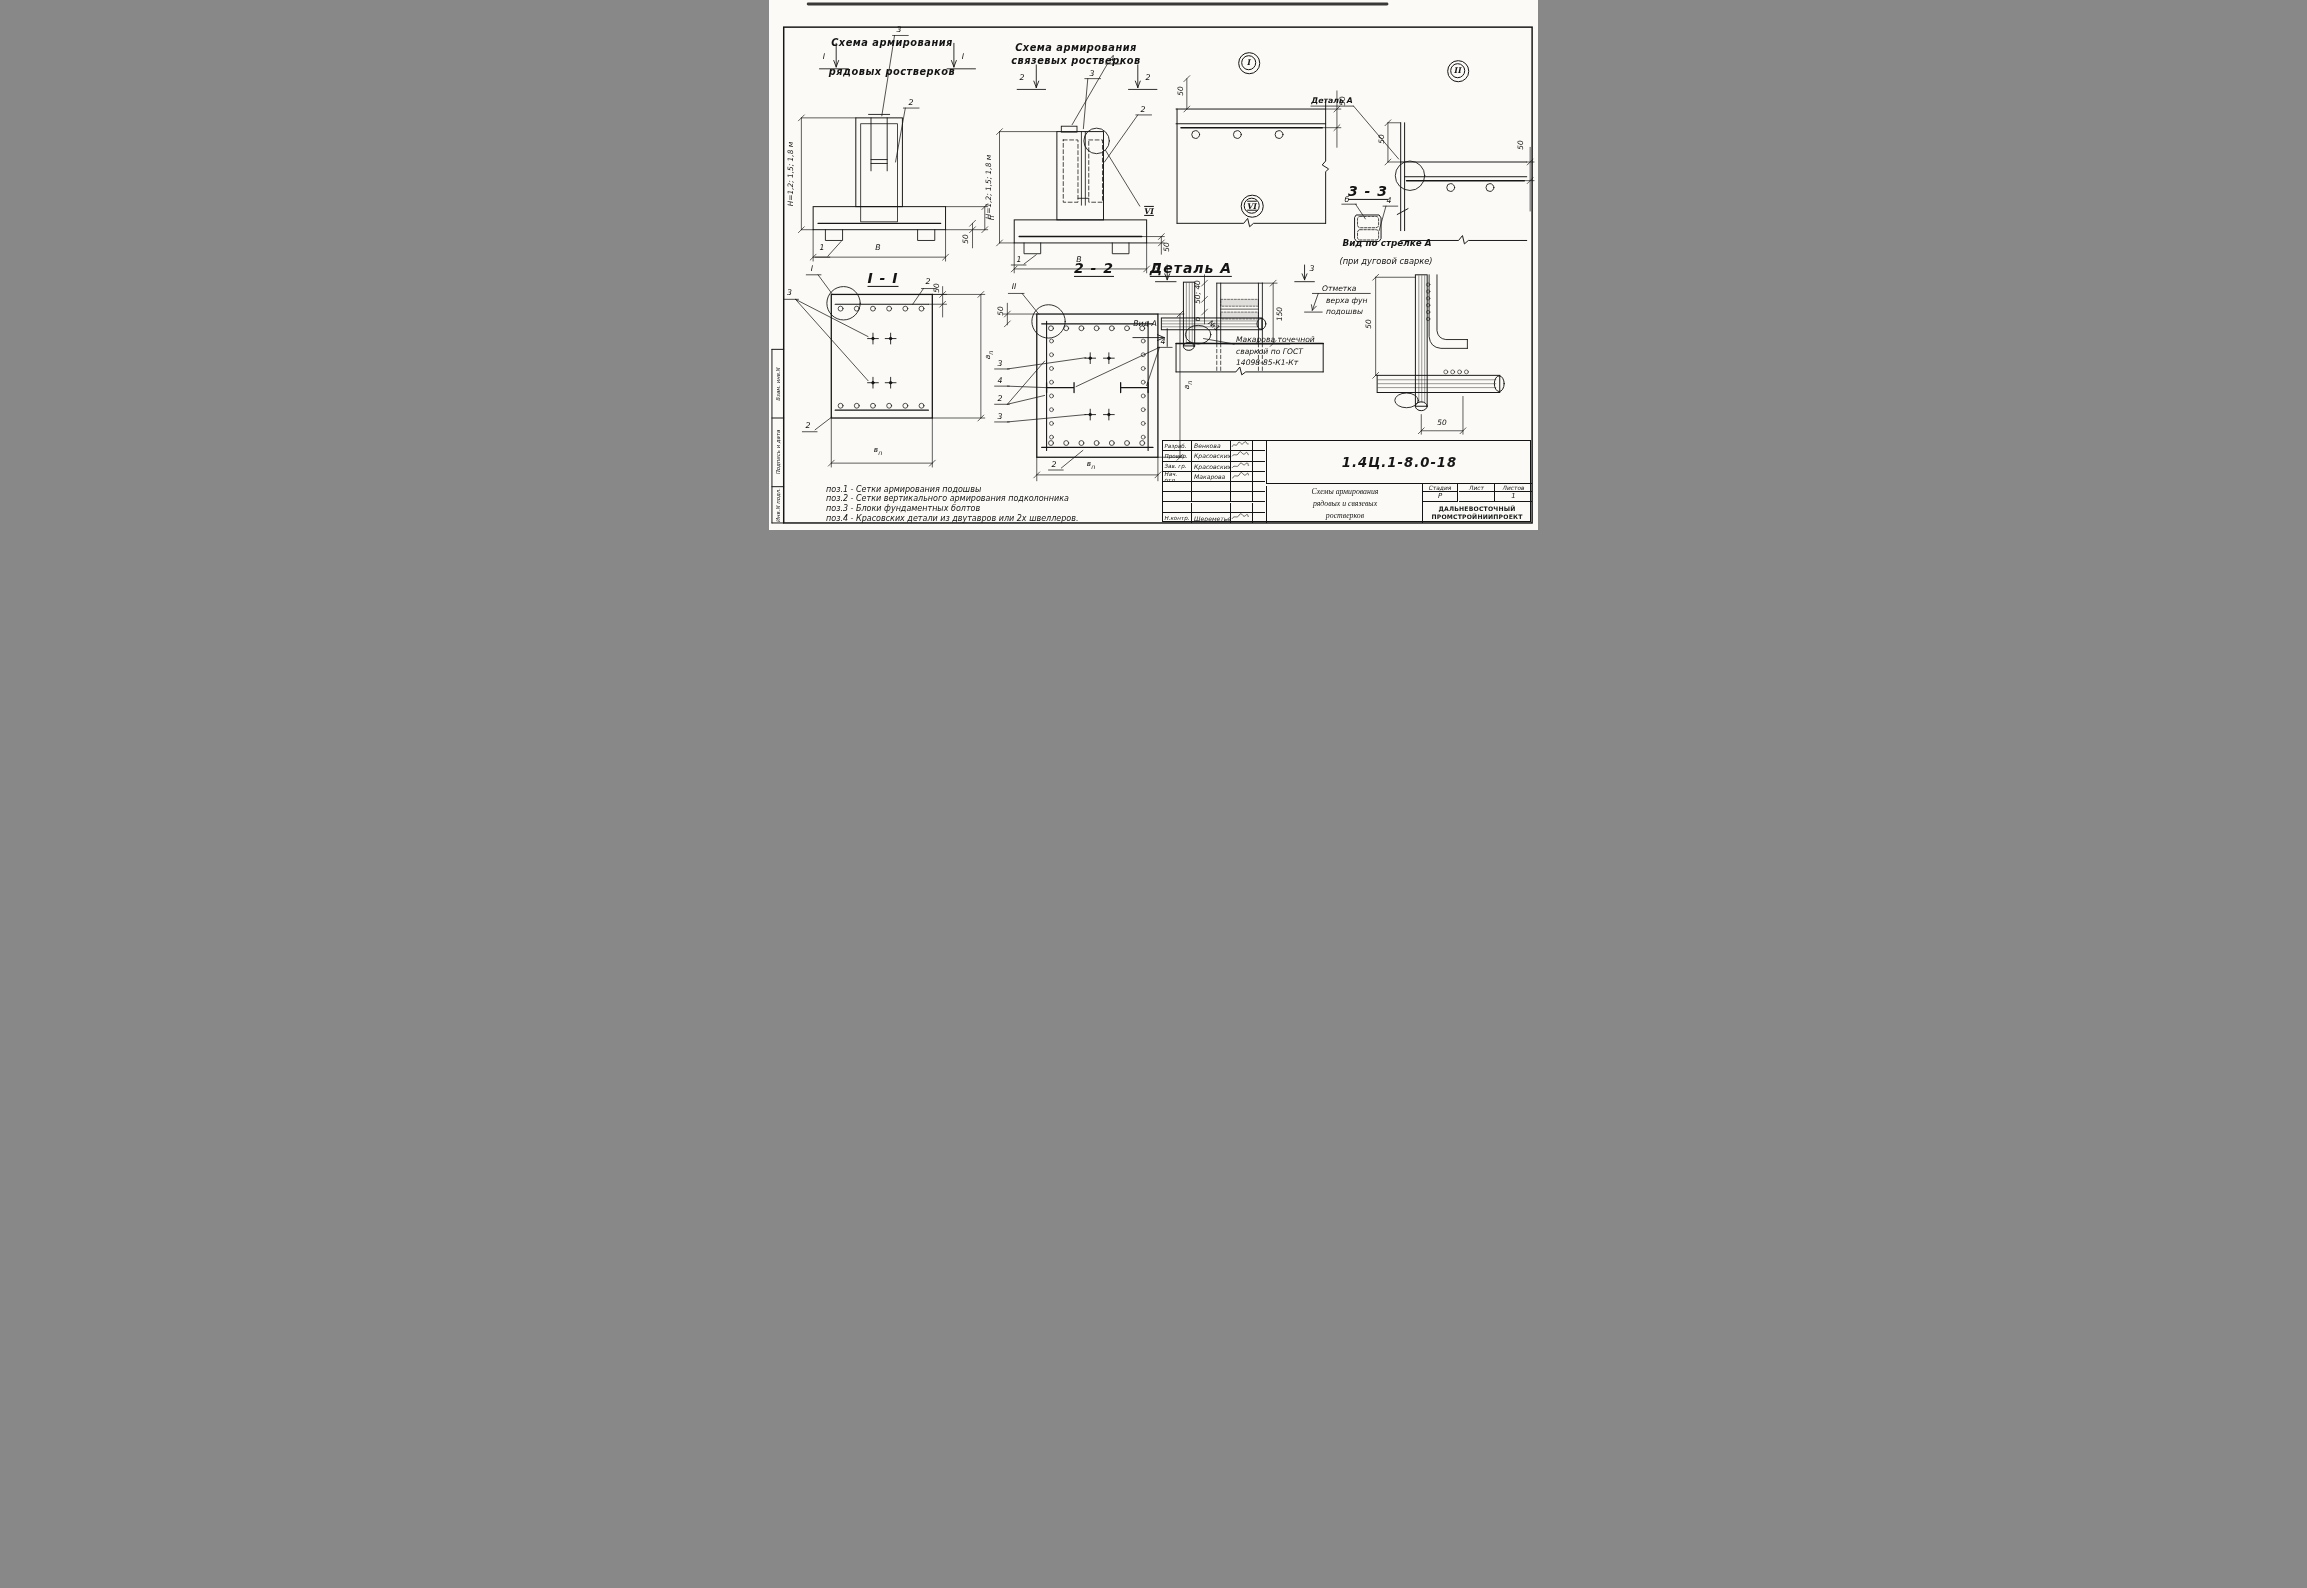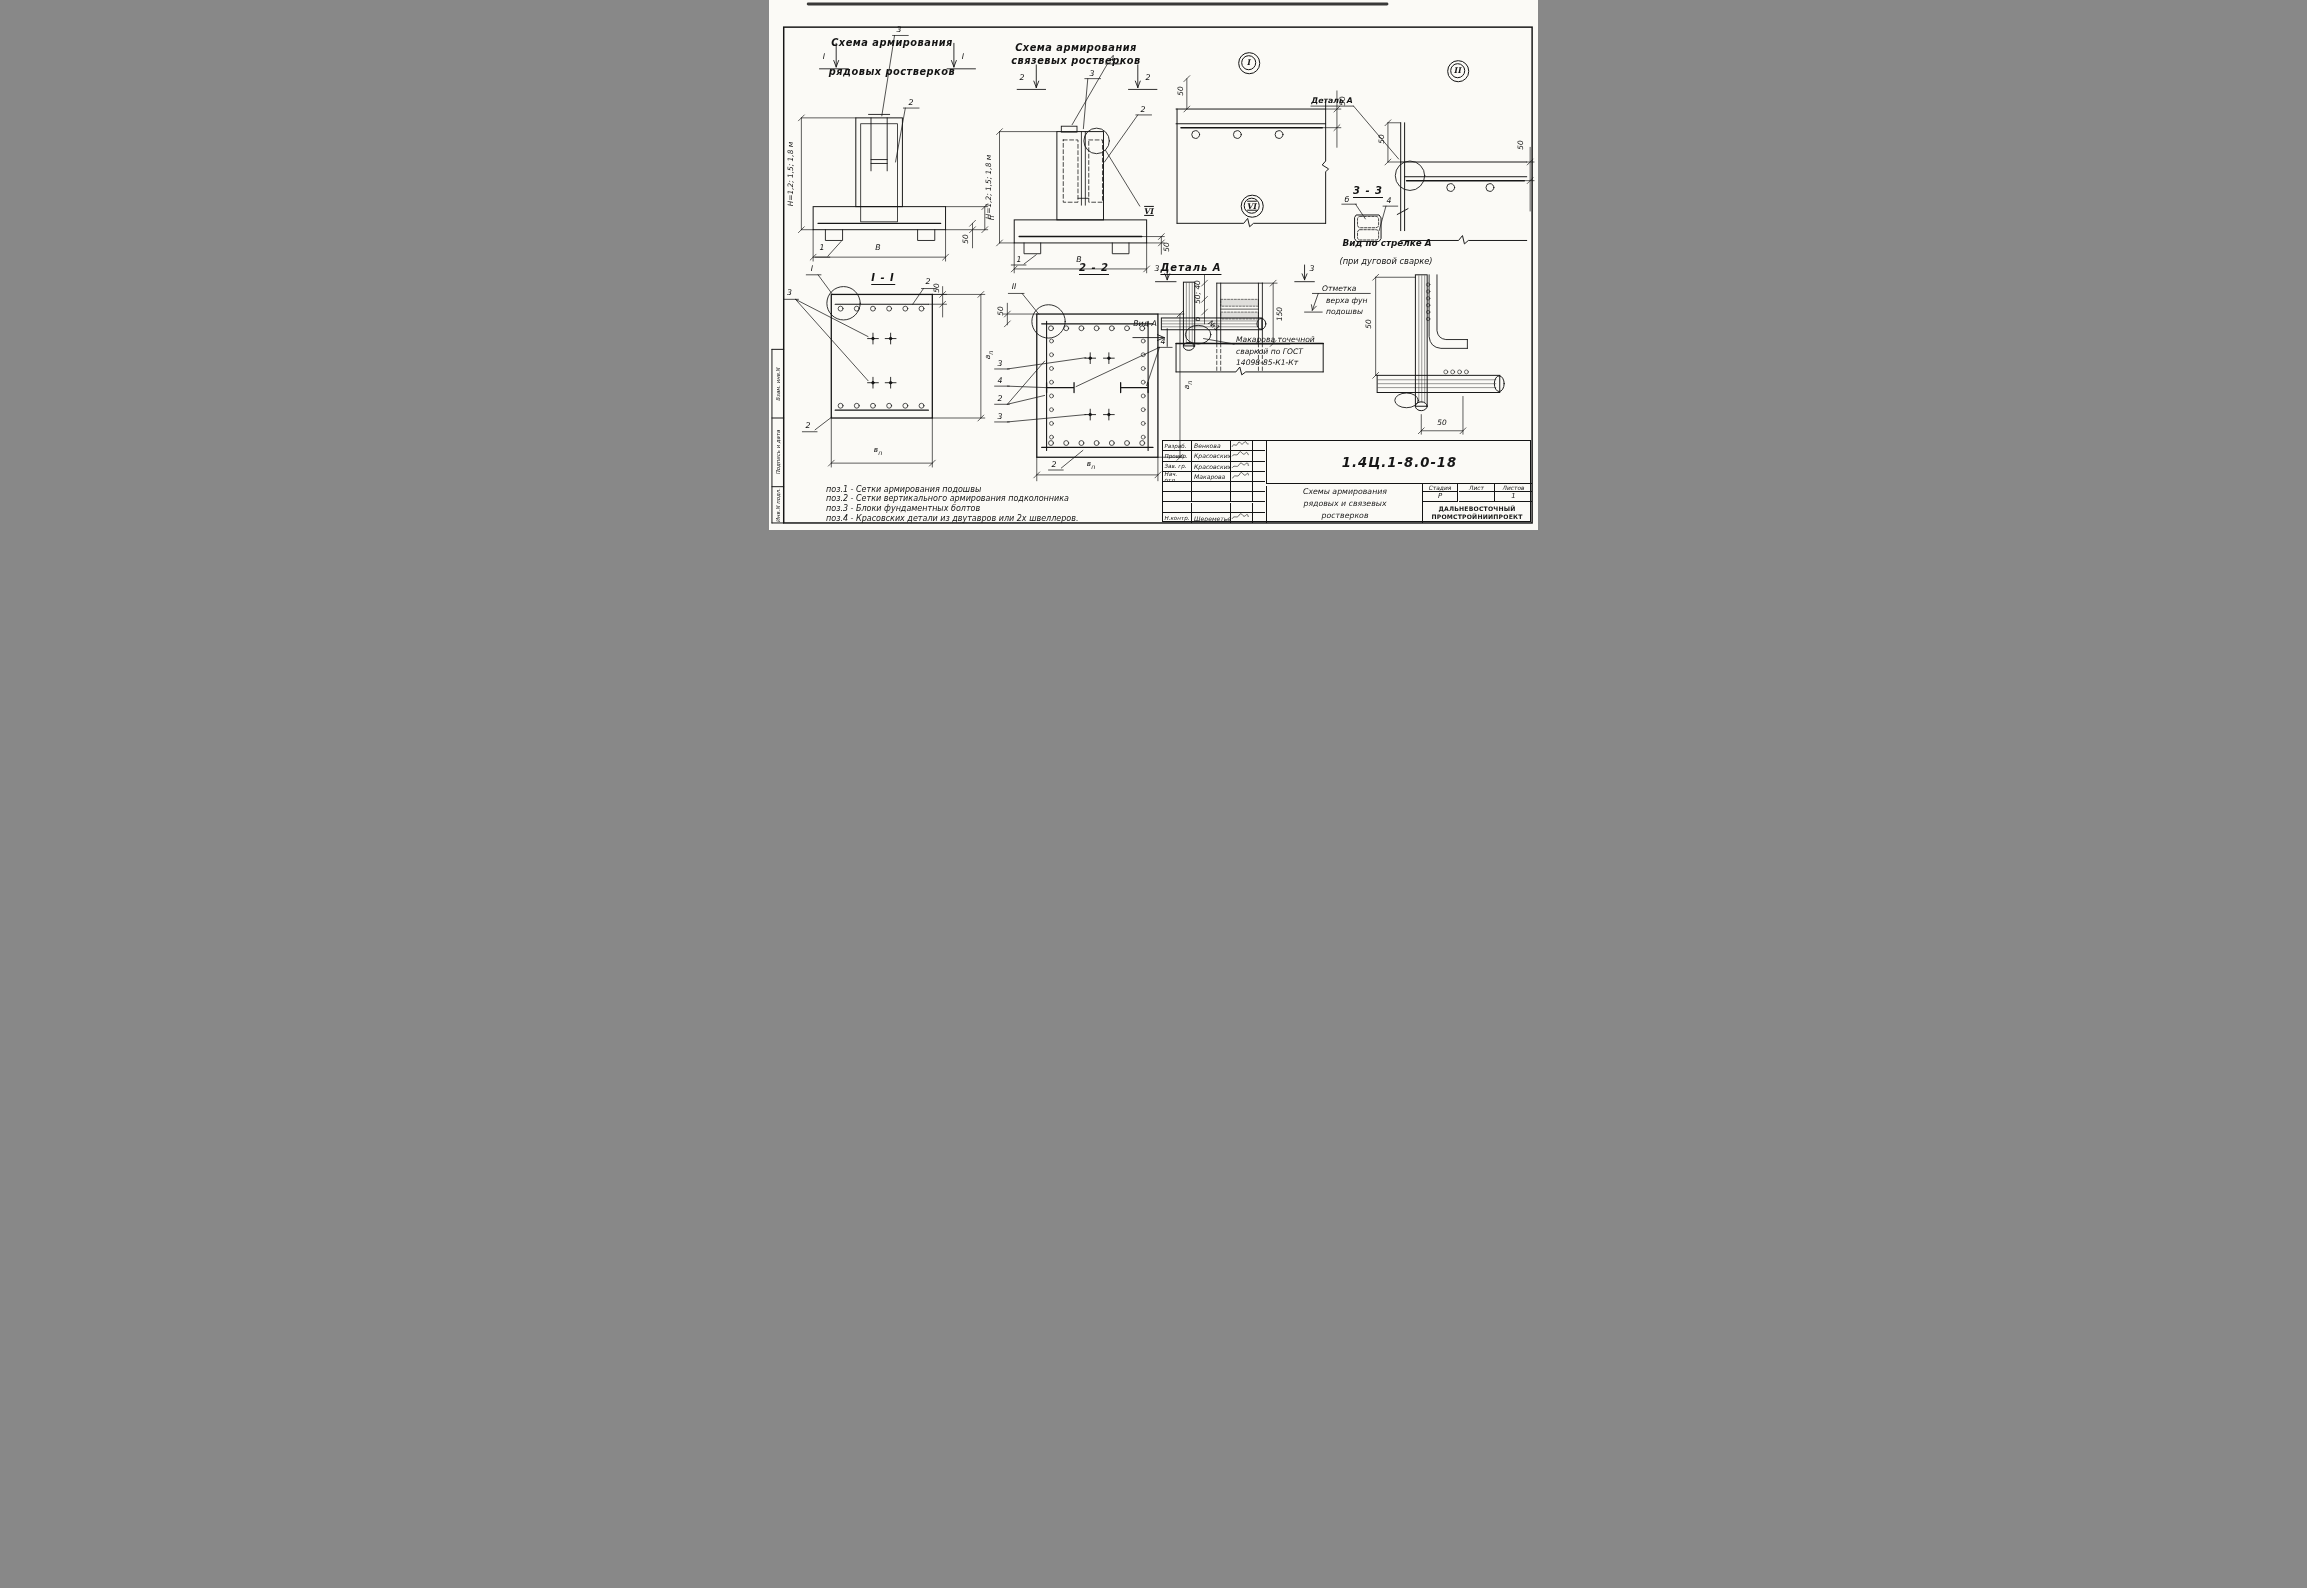--- a/index.html
+++ b/index.html
@@ -9,39 +9,39 @@
     font-family:"DejaVu Sans", sans-serif;
   }
   .sheet *{box-sizing:border-box;}
   svg{position:absolute; left:0; top:0;}
   .lbl{
     position:absolute; white-space:nowrap; font-style:italic; color:#141414;
     transform:translate(-50%,-50%); font-size:7.8px; line-height:1.05;
   }
   .rot{transform:translate(-50%,-50%) rotate(-90deg);}
   .big{font-size:9.8px; font-weight:bold; letter-spacing:0.5px;}
-  .sec{font-size:10px; font-weight:bold; letter-spacing:1px;}
+  .sec{font-size:14px; font-weight:bold; letter-spacing:1px;}
   .ul{border-bottom:1px solid #141414; padding-bottom:0.5px;}
   .dim{font-size:7.4px;}
   .legend-line{position:absolute; font-style:italic; font-size:8px; white-space:nowrap; color:#141414;}
   .cmark{position:absolute; border:1.1px solid #141414; border-radius:50%;
     display:flex; align-items:center; justify-content:center; transform:translate(-50%,-50%);}
   .cmark-in{border:1px solid #141414; border-radius:50%; width:76%; height:76%;
     display:flex; align-items:center; justify-content:center;
     font-style:italic; font-weight:bold; font-size:7.8px; font-family:"DejaVu Serif", serif;}
   .ovun{text-decoration:overline underline;}
   .tb{position:absolute; border:1.2px solid #141414; background:transparent;}
   .cell{position:absolute; border-right:0.8px solid #141414; border-bottom:0.8px solid #141414;
     font-style:italic; overflow:hidden; display:flex; align-items:center;}
   .cell.noR{border-right:none;} .cell.noB{border-bottom:none;}
   .role{font-size:5.6px; padding-left:1.5px;}
   .nm{font-size:6.1px; padding-left:2px;}
   .docnum{position:absolute; display:flex; align-items:center; justify-content:center;
     font-style:italic; font-weight:bold; font-size:13.2px; letter-spacing:1px; border-bottom:0.8px solid #141414;}
-  .tbtitle{position:absolute; text-align:center; font-style:italic; font-size:7.8px; line-height:1.55;}
+  .tbtitle{position:absolute; text-align:center; font-style:italic; font-size:7.8px; line-height:1.55;font-family:Liberation Serif, serif;}
   .hdrcell{position:absolute; border-right:0.8px solid #141414; border-bottom:0.8px solid #141414;
     display:flex; align-items:center; justify-content:center; font-style:italic; font-size:5.9px;}
   .valcell{position:absolute; border-right:0.8px solid #141414; border-bottom:0.8px solid #141414;
     display:flex; align-items:center; justify-content:center; font-style:italic; font-size:6.9px;}
   .org{position:absolute; display:flex; flex-direction:column; align-items:center; justify-content:center;
     font-weight:bold; font-size:6.1px; letter-spacing:0.2px; line-height:1.25; font-style:normal;}
   .stamp{position:absolute; font-size:5.4px; font-style:italic; white-space:nowrap;
     transform:translate(-50%,-50%) rotate(-90deg);}
   .note{position:absolute; font-style:italic; font-size:7.6px; white-space:nowrap; color:#141414;}
 </style>

